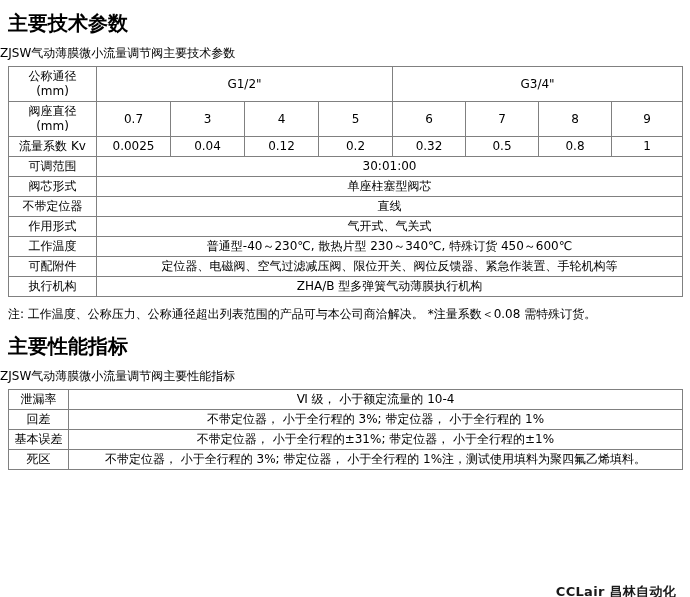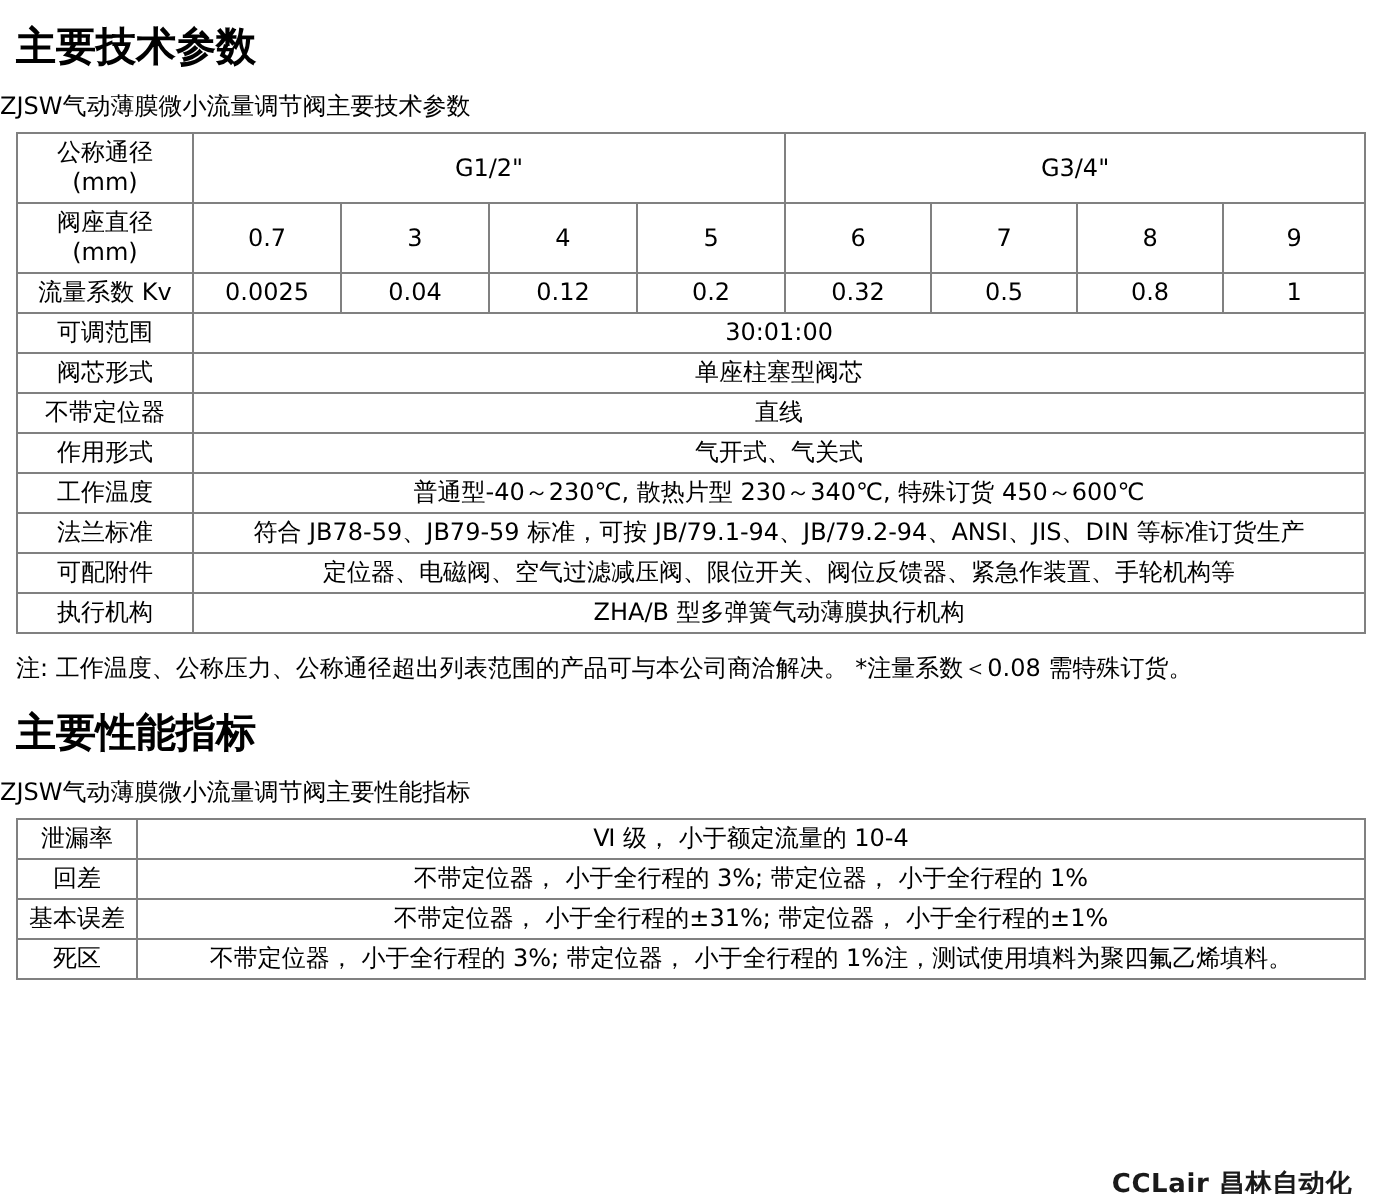--- a/index.html
+++ b/index.html
@@ -143,24 +143,20 @@
       </tr>
       <tr>
         <td class="rowhead">作用形式</td>
         <td colspan="8">气开式、气关式</td>
       </tr>
       <tr>
         <td class="rowhead">工作温度</td>
         <td colspan="8">普通型-40～230℃, 散热片型 230～340℃, 特殊订货 450～600℃</td>
       </tr>
       <tr>
-        <td class="rowhead">法兰标准</td>
-        <td colspan="8">符合 JB78-59、JB79-59 标准，可按 JB/79.1-94、JB/79.2-94、ANSI、JIS、DIN 等标准订货生产</td>
-      </tr>
-      <tr>
         <td class="rowhead">可配附件</td>
         <td colspan="8">定位器、电磁阀、空气过滤减压阀、限位开关、阀位反馈器、紧急作装置、手轮机构等</td>
       </tr>
       <tr>
         <td class="rowhead">执行机构</td>
         <td colspan="8">ZHA/B 型多弹簧气动薄膜执行机构</td>
       </tr>
     </tbody>
   </table>
 

